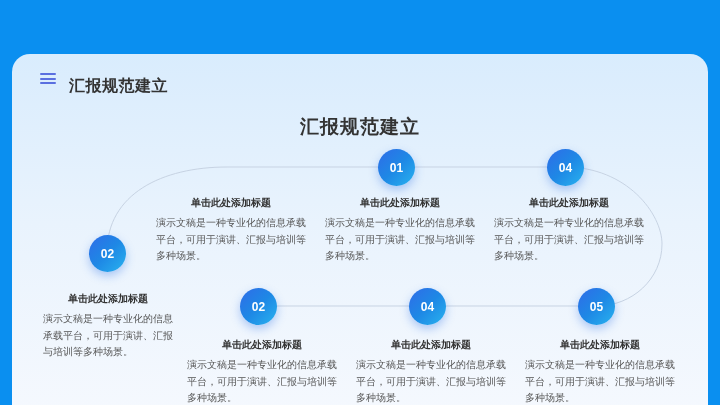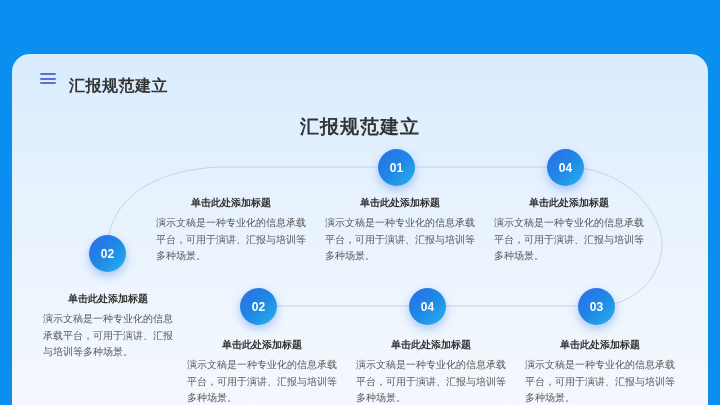--- a/index.html
+++ b/index.html
@@ -90,21 +90,21 @@
     <path d="M 215 113 C 150 113, 95 140, 95 198" fill="none" stroke="#c7d3e3" stroke-width="1"></path>
 
     <path d="M 553 113 C 615 113, 650 160, 650 190 C 650 225, 620 252, 585 252" fill="none" stroke="#c7d3e3" stroke-width="1"></path>
 
     <line x1="247" y1="252" x2="585" y2="252" stroke="#c7d3e3" stroke-width="1"></line>
   </svg>
 
   <div class="node" style="left:77px; top:181px;">02</div>
   <div class="node" style="left:366px; top:95px;">01</div>
   <div class="node" style="left:535px; top:95px;">04</div>
-  <div class="node" style="left:566px; top:234px;">03</div>
+  <div class="node" style="left:566px; top:234px;">05</div>
   <div class="node" style="left:397px; top:234px;">04</div>
   <div class="node" style="left:228px; top:234px;">02</div>
 
   <div class="item" style="left:31px; top:238px; width:130px;">
     <div class="item-title">单击此处添加标题</div>
     <div class="item-desc">演示文稿是一种专业化的信息承载平台，可用于演讲、汇报与培训等多种场景。</div>
   </div>
 
   <div class="item" style="left:144px; top:142px;">
     <div class="item-title">单击此处添加标题</div>

